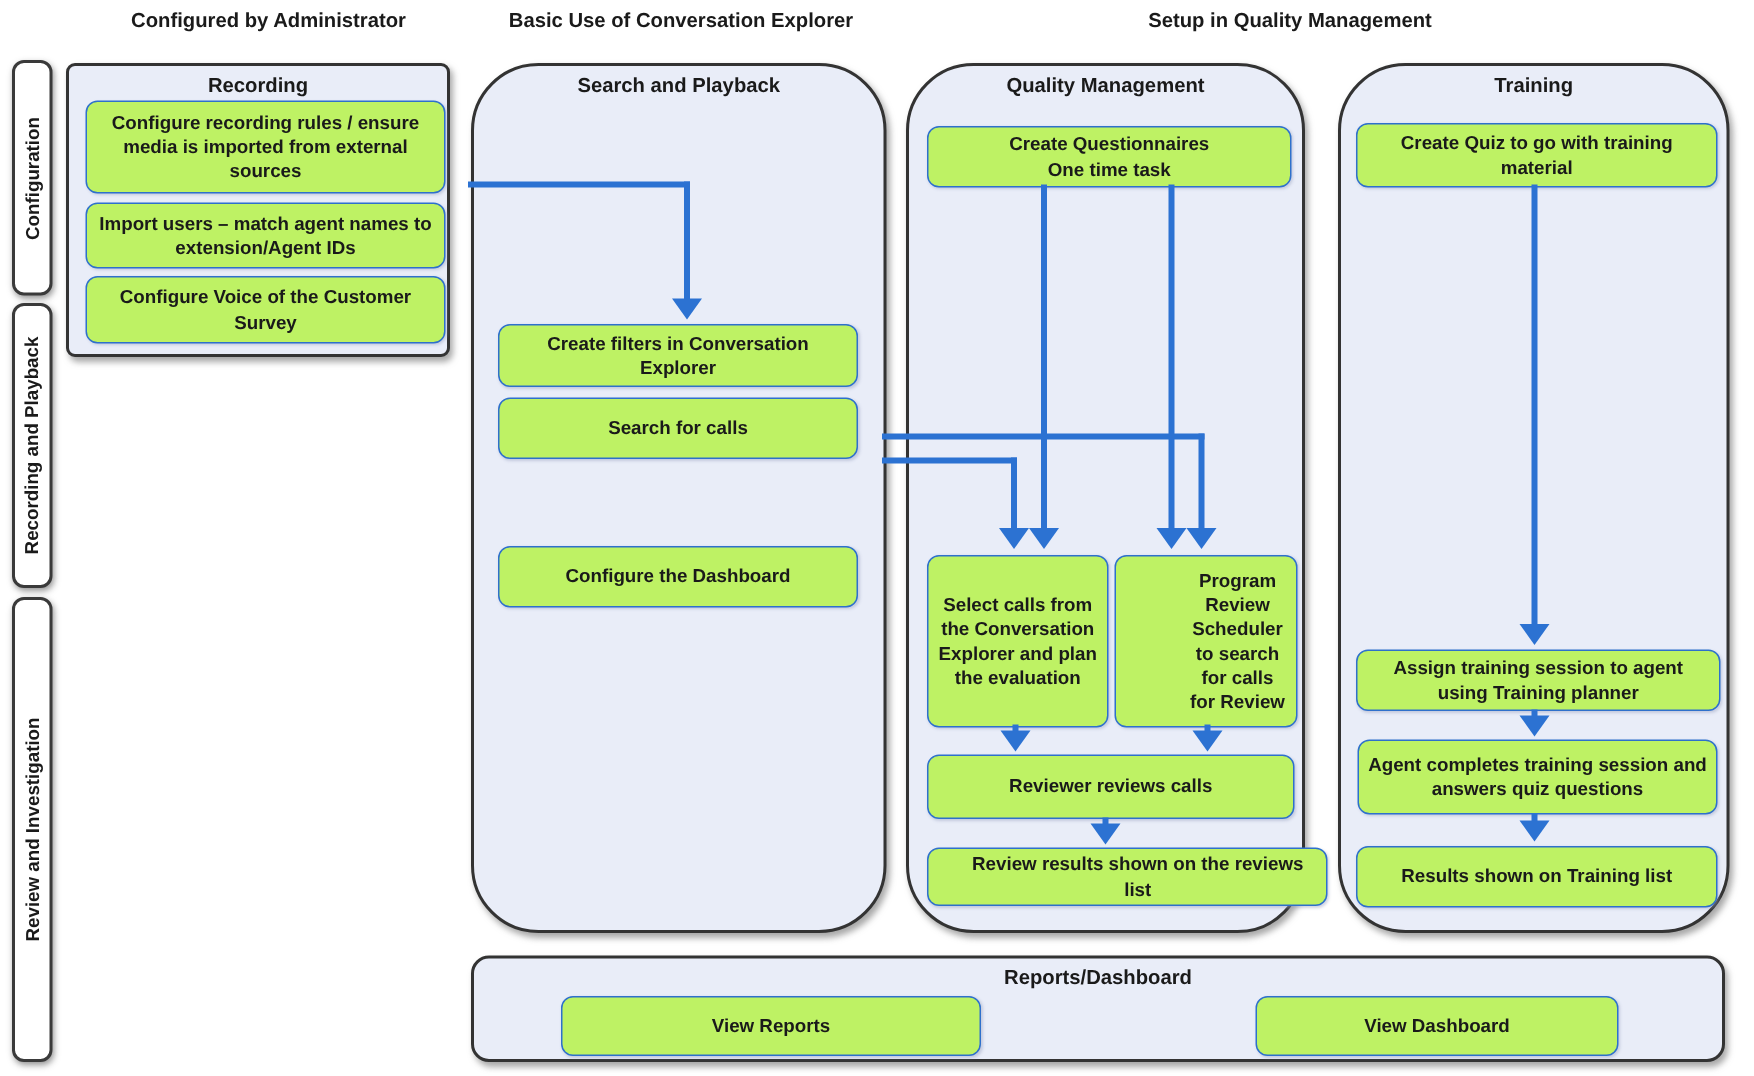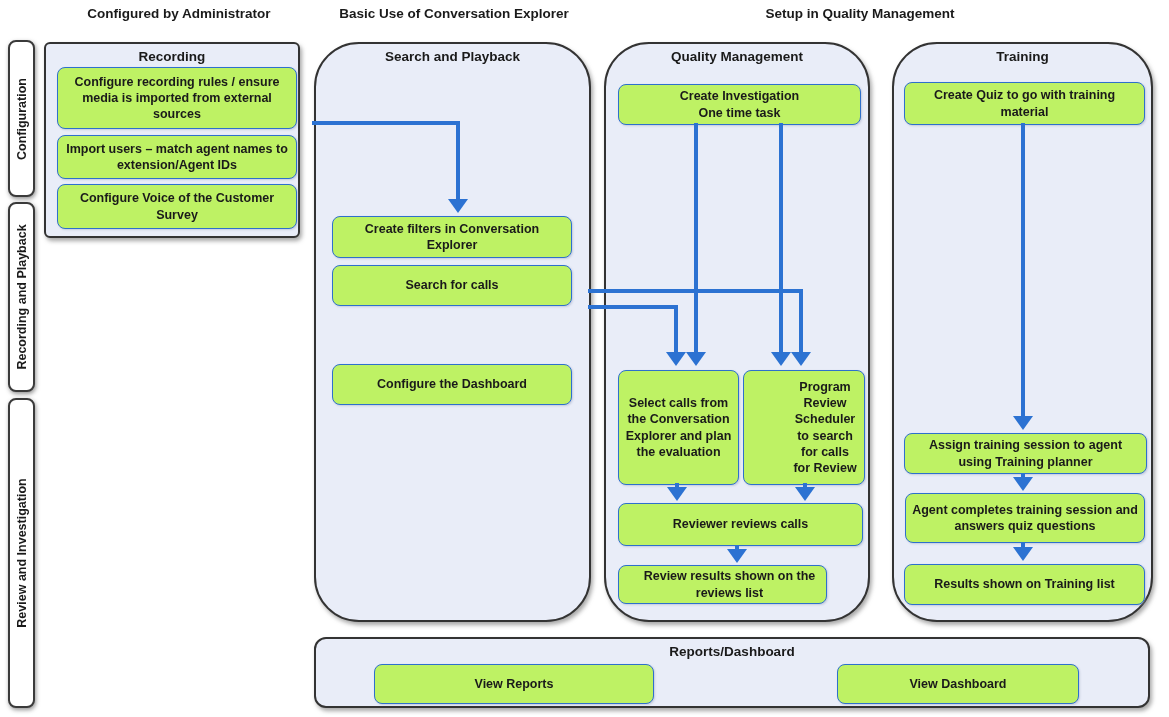--- a/index.html
+++ b/index.html
@@ -79,33 +79,33 @@
       <span class="box-label">Search for calls</span>
     </div>
     <div class="box" style="left:16px;top:320px;width:240px;height:41px;">
       <span class="box-label">Configure the Dashboard</span>
     </div>
   </div>
 
   <div class="container radius-lg" style="left:604px;top:42px;width:266px;height:580px;">
     <div class="container-title">Quality Management</div>
     <div class="box" style="left:12px;top:40px;width:243px;height:41px;">
-      <span class="box-label">Create Investigation
+      <span class="box-label">Create Questionnaires
 One time task</span>
     </div>
     <div class="box" style="left:12px;top:326px;width:121px;height:115px;">
       <span class="box-label">Select calls from the Conversation Explorer and plan the evaluation</span>
     </div>
     <div class="box" style="left:137px;top:326px;width:122px;height:115px;padding-left:48px;">
       <span class="box-label">Program Review Scheduler to search for calls for Review</span>
     </div>
     <div class="box" style="left:12px;top:459px;width:245px;height:43px;">
       <span class="box-label">Reviewer reviews calls</span>
     </div>
-    <div class="box" style="left:12px;top:521px;width:209px;height:39px;padding-left:20px;">
+    <div class="box" style="left:12px;top:521px;width:267px;height:39px;padding-left:20px;">
       <span class="box-label">Review results shown on the reviews list</span>
     </div>
   </div>
 
   <div class="container radius-lg" style="left:892px;top:42px;width:261px;height:580px;">
     <div class="container-title">Training</div>
     <div class="box" style="left:10px;top:38px;width:241px;height:43px;">
       <span class="box-label">Create Quiz to go with training material</span>
     </div>
     <div class="box" style="left:10px;top:389px;width:243px;height:41px;">

